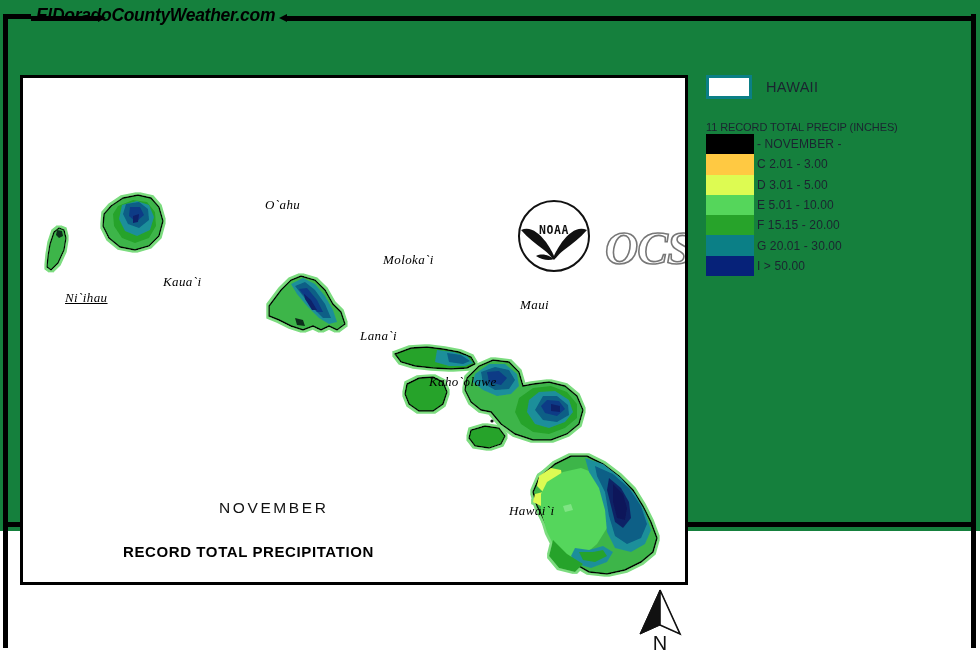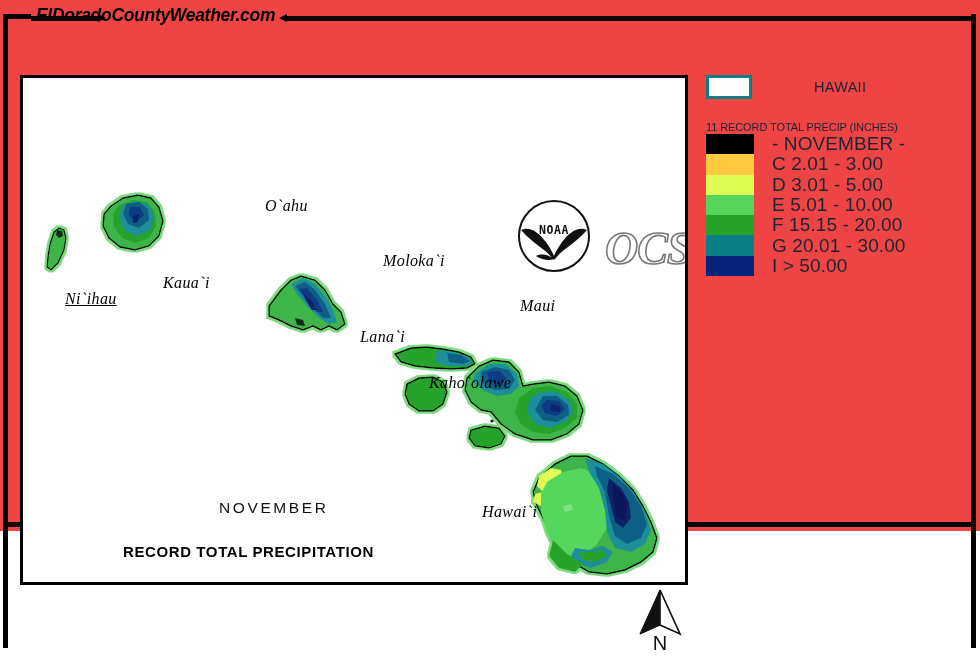--- a/index.html
+++ b/index.html
@@ -8,21 +8,21 @@
     width: 980px; height: 657px;
     background: #ffffff;
     font-family: "Liberation Sans", sans-serif;
     overflow: hidden;
   }
 
   #page {
     position: relative;
     width: 980px;
     height: 531px;
-    background: #ef4444;
+    background: #15803d;
   }
 
   
   .frame-left {
     position: absolute;
     left: 3px; top: 14px;
     width: 5px; height: 634px;
     background: #000;
   }
   .frame-bottom {
@@ -97,21 +97,21 @@
   }
   .map-canvas {
     position: absolute;
     inset: 0;
   }
 
   .island-label {
     position: absolute;
     font-family: "Liberation Serif", serif;
     font-style: italic;
-    font-size: 16px;
+    font-size: 13px;
     color: #000;
     white-space: nowrap;
     letter-spacing: 0.4px;
     text-align: center;
   }
 
   .map-caption-month {
     position: absolute;
     left: 196px; top: 421px;
     font-family: "Liberation Sans", sans-serif;
@@ -158,21 +158,20 @@
   }
   .legend-hawaii-box {
     width: 46px; height: 24px;
     border: 3px solid #0b7f86;
     background: #ffffff;
   }
   .legend-hawaii-label {
     font-size: 14.5px;
     color: #1b2430;
     letter-spacing: 0.3px;
-    margin-left: 48px;
   }
   .legend-title {
     margin-top: 21px;
     font-size: 11px;
     color: #1b2430;
     letter-spacing: -0.1px;
     white-space: nowrap;
   }
   .legend-list {
     margin-top: 1px;
@@ -181,22 +180,22 @@
     display: flex;
     align-items: center;
     height: 20.3px;
   }
   .legend-swatch {
     width: 48px;
     height: 20.3px;
     flex: 0 0 48px;
   }
   .legend-text {
-    margin-left: 18px;
-    font-size: 19px;
+    margin-left: 3px;
+    font-size: 12px;
     color: #1b2430;
     white-space: nowrap;
     letter-spacing: 0.1px;
   }
 
   
   .north-arrow {
     position: absolute;
     left: 636px; top: 588px;
     width: 48px; height: 64px;
@@ -304,21 +303,21 @@
       </g>
     </svg>
 
     <div class="island-label" style="left:42px;  top:212px;text-decoration:underline;">Ni`ihau</div>
     <div class="island-label" style="left:140px; top:196px;">Kaua`i</div>
     <div class="island-label" style="left:242px; top:119px;">O`ahu</div>
     <div class="island-label" style="left:360px; top:174px;">Moloka`i</div>
     <div class="island-label" style="left:337px; top:250px;">Lana`i</div>
     <div class="island-label" style="left:497px; top:219px;">Maui</div>
     <div class="island-label" style="left:406px; top:296px;">Kaho`olawe</div>
-    <div class="island-label" style="left:459px; top:425px;">Hawai`i</div>
+    <div class="island-label" style="left:486px; top:425px;">Hawai`i</div>
 
     <div class="map-caption-month">NOVEMBER</div>
     <div class="map-caption-main">RECORD TOTAL PRECIPITATION</div>
 
     <svg class="noaa-logo" viewBox="0 0 76 76">
       <circle cx="38" cy="38" r="35" fill="#fff" stroke="#111" stroke-width="2"></circle>
       <path d="M5 32 C14 28 22 34 30 44 C34 50 37 55 38 58 C39 55 42 50 46 44 C54 34 62 28 71 32
                C64 40 56 46 48 52 C43 56 40 60 38 62 C36 60 33 56 28 52 C20 46 12 40 5 32 Z" fill="#111"></path>
       <path d="M20 58 C26 55 33 57 38 61 C33 63 26 62 20 58 Z" fill="#111"></path>
       <text x="38" y="36" text-anchor="middle" font-family="'DejaVu Sans Mono', monospace" font-size="11.5" font-weight="bold" letter-spacing="0.6" fill="#111">NOAA</text>

